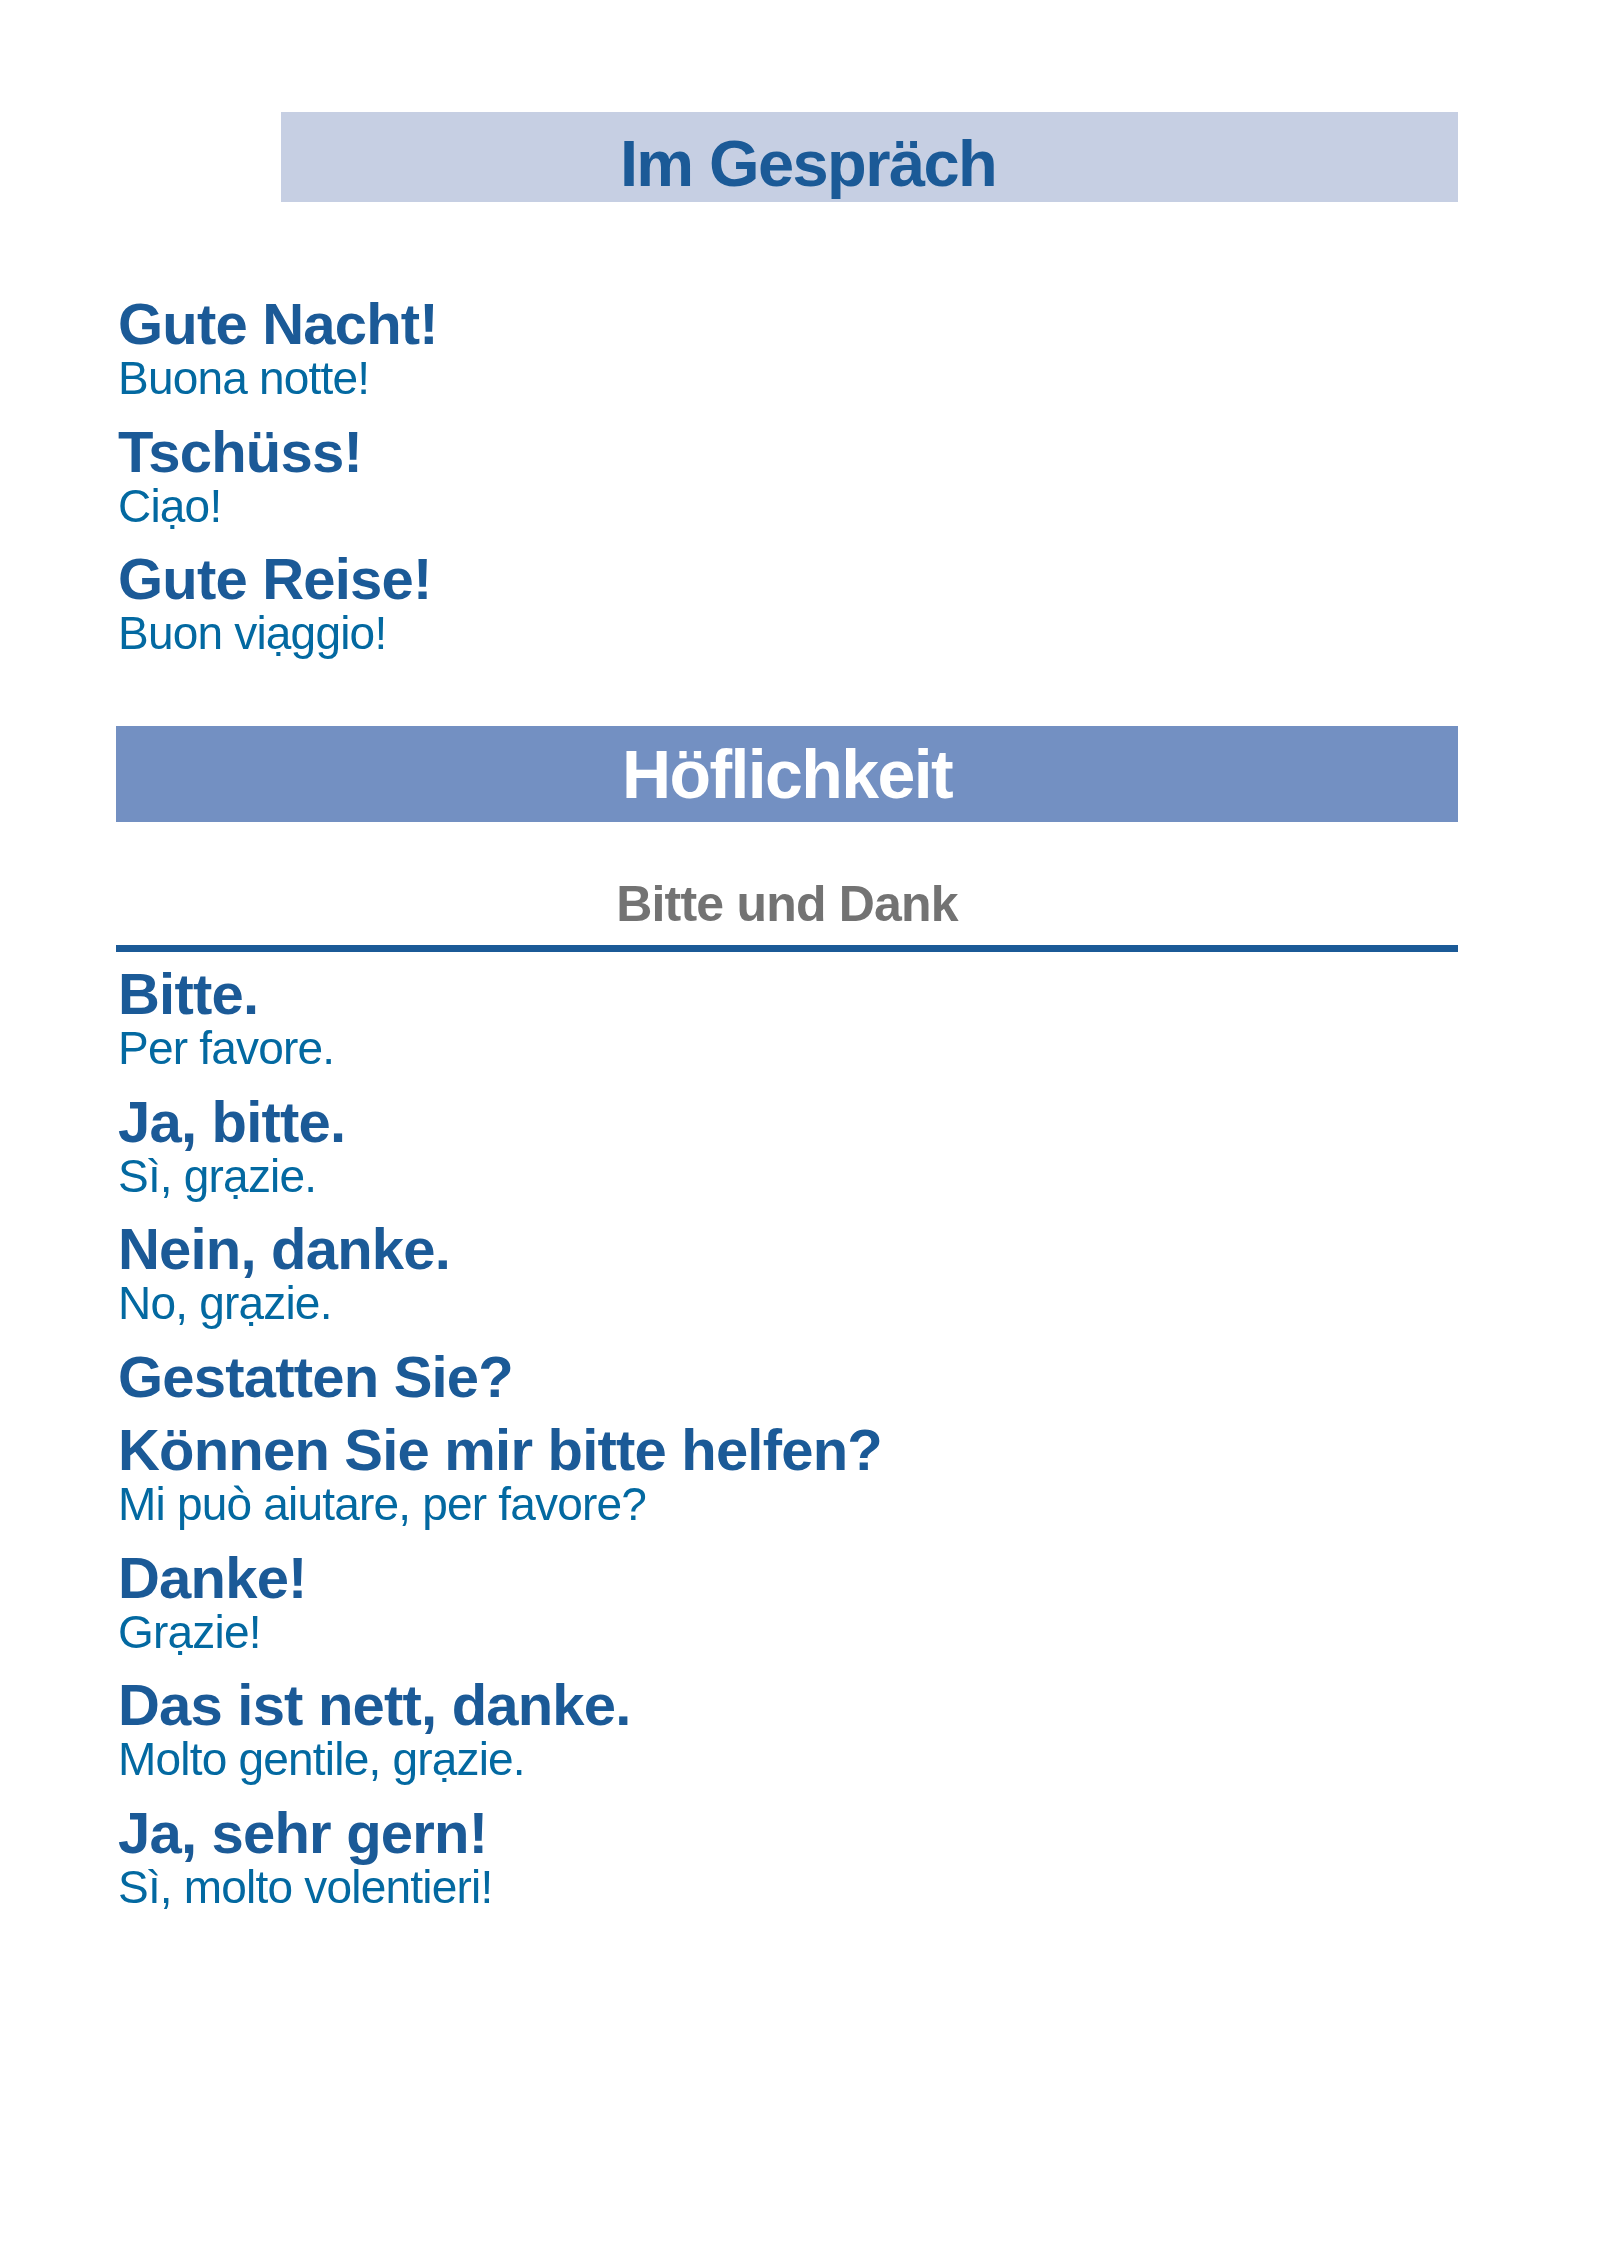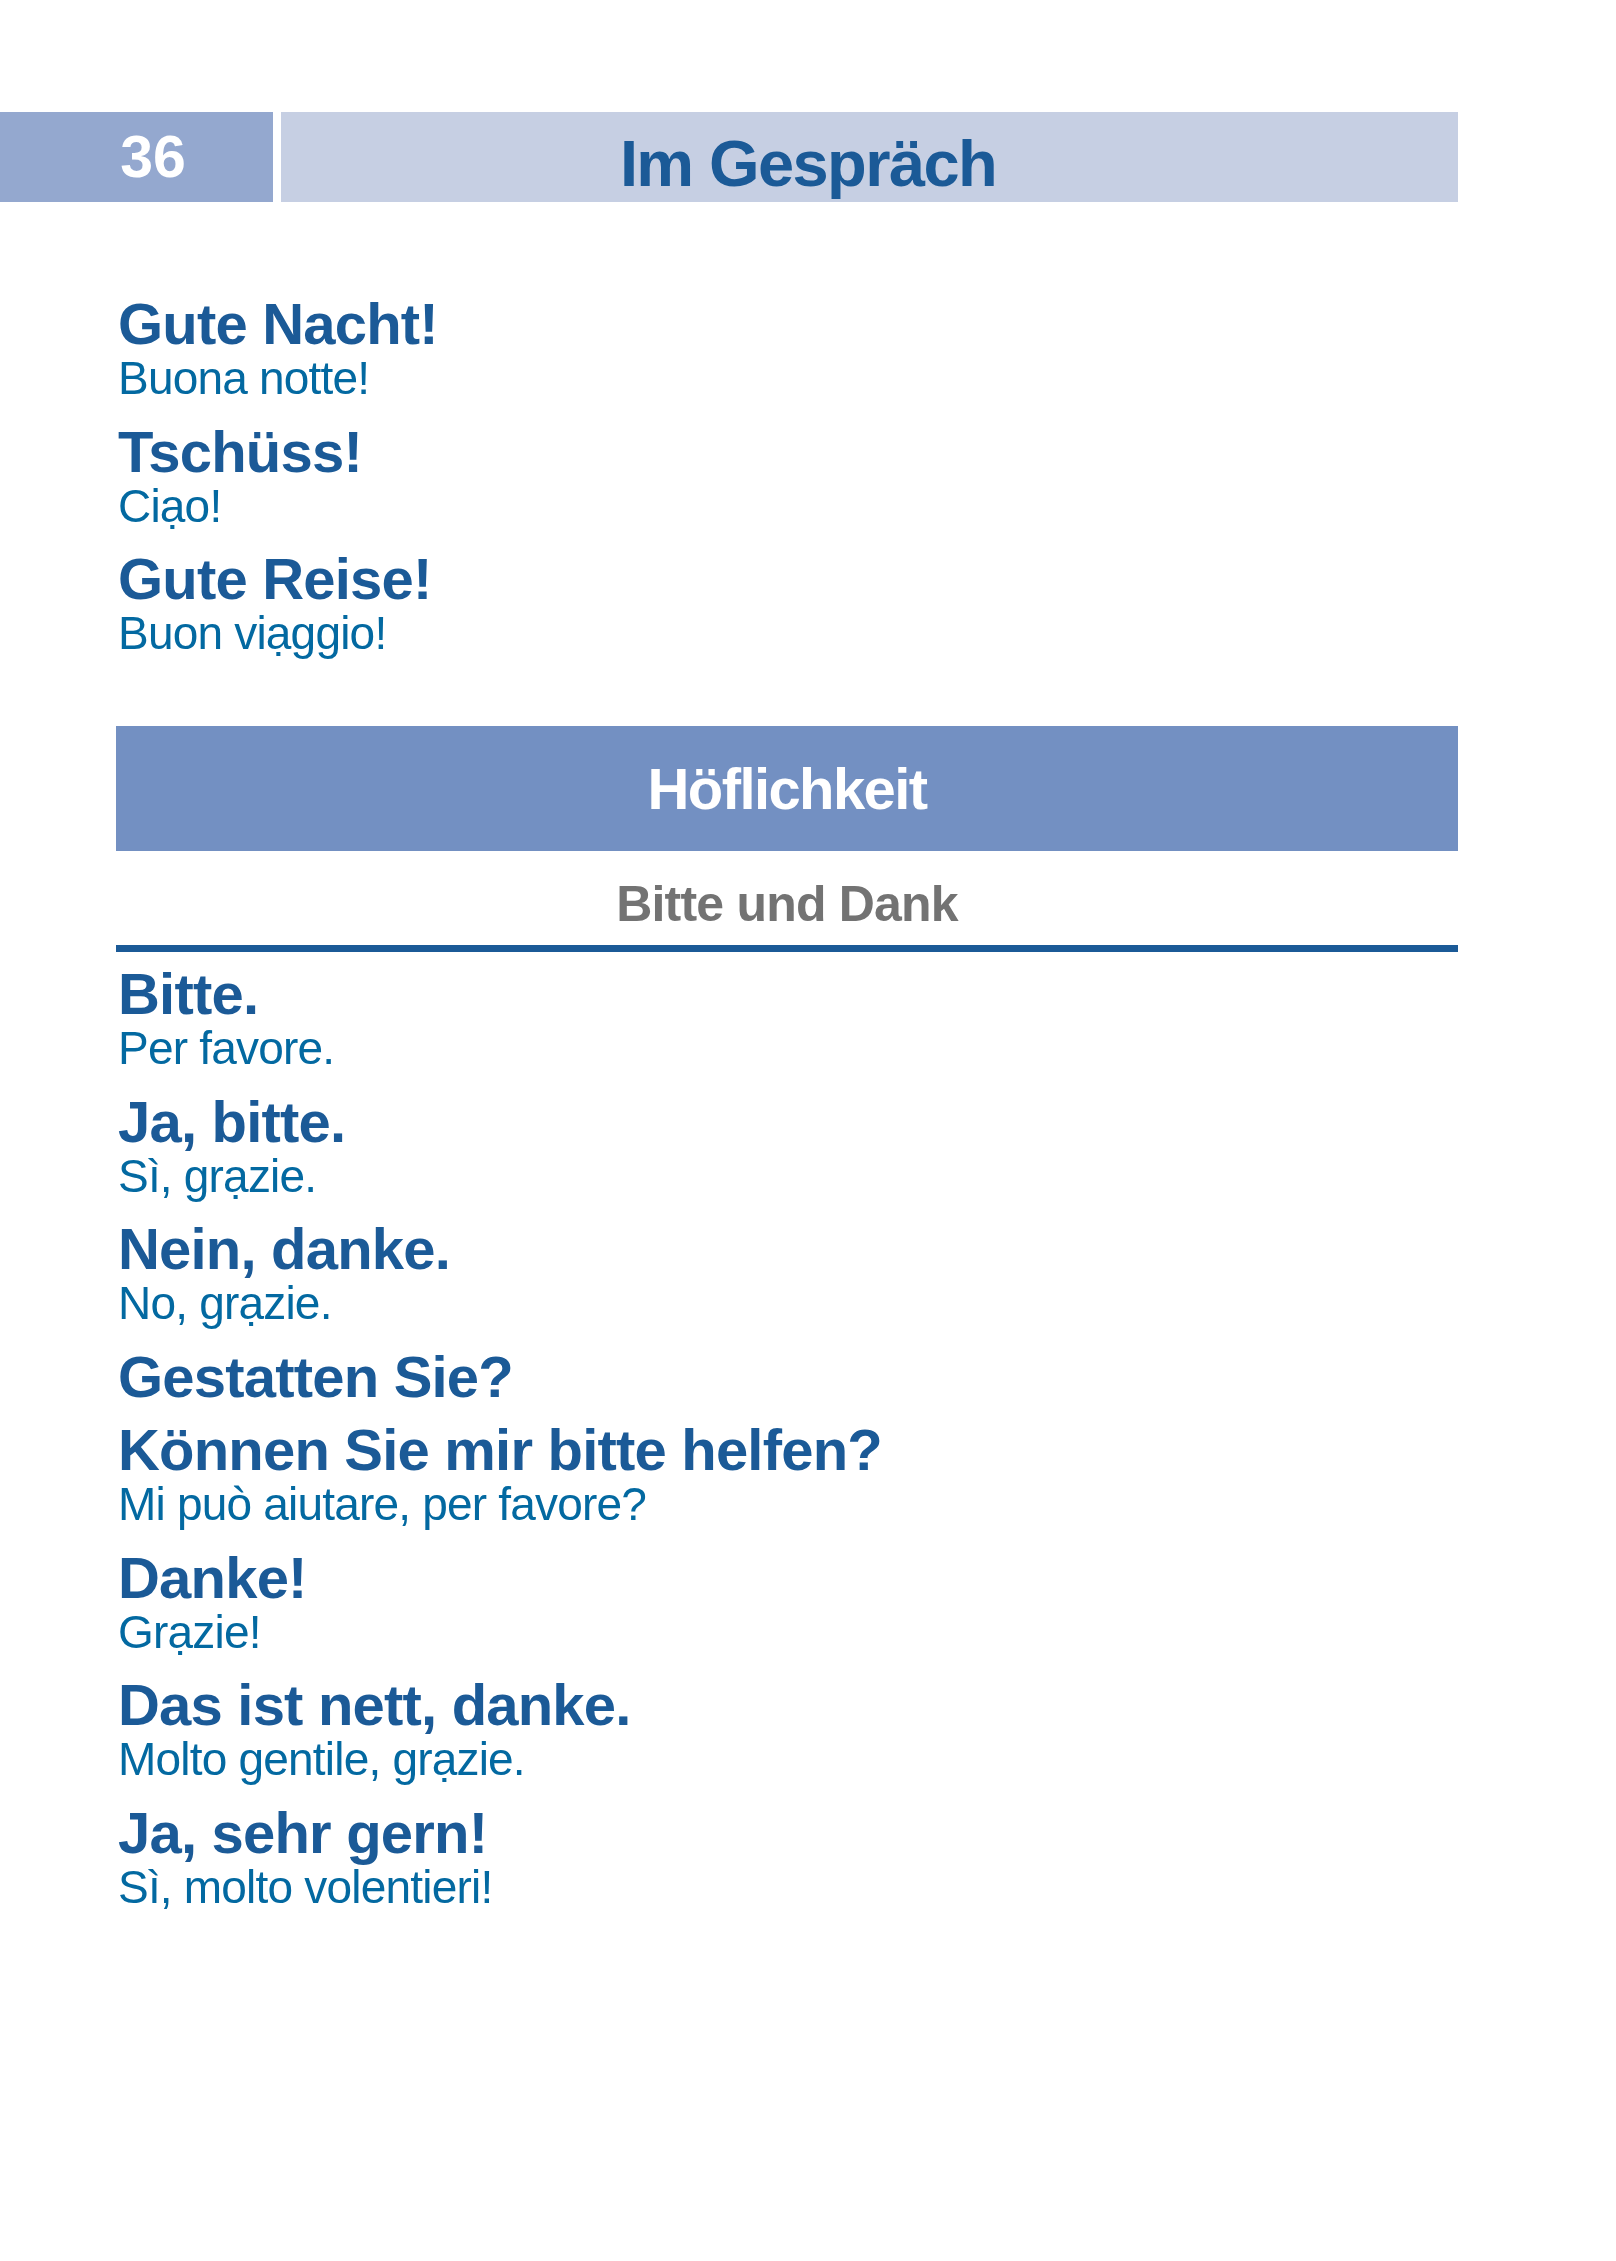--- a/index.html
+++ b/index.html
@@ -40,44 +40,41 @@
     color: #1b5a97; font-weight: 700;
     font-size: 58px; line-height: 54px; letter-spacing: -0.8px;
   }
   .it {
     color: #0369a1; font-weight: 400;
     font-size: 46px; line-height: 54px; letter-spacing: -0.8px;
   }
 
   
   .section-bar {
-    position: absolute; left: 116px; top: 726px; width: 1342px; height: 125px;
+    position: absolute; left: 116px; top: 726px; width: 1342px; height: 96px;
     background: #7390c2;
     display: flex; align-items: center; justify-content: center;
-    color: #ffffff; font-size: 58px; font-weight: 700; letter-spacing: -1.6px;
+    color: #ffffff; font-size: 68px; font-weight: 700; letter-spacing: -1.6px;
   }
   .sub-header {
     position: absolute; left: 116px; top: 875px; width: 1342px;
     text-align: center;
     color: #737373; font-size: 50px; font-weight: 700; letter-spacing: -0.8px;
   }
   .sub-rule {
     position: absolute; left: 116px; top: 945px; width: 1342px; height: 6.5px;
     background: #1b5a97;
   }
 </style>
 </head>
 <body>
 
 <div class="page">
 
   <div class="header">
-    <div class="pagenum-box">
-      <span>36</span>
-    </div>
     <div class="header-bar"></div>
     <div class="header-title">Im Gespräch</div>
   </div>
 
   <div class="phrase-list s1">
     <div class="pair">
       <div class="de">Gute Nacht!</div>
       <div class="it">Buona notte!</div>
     </div>
     <div class="pair">

